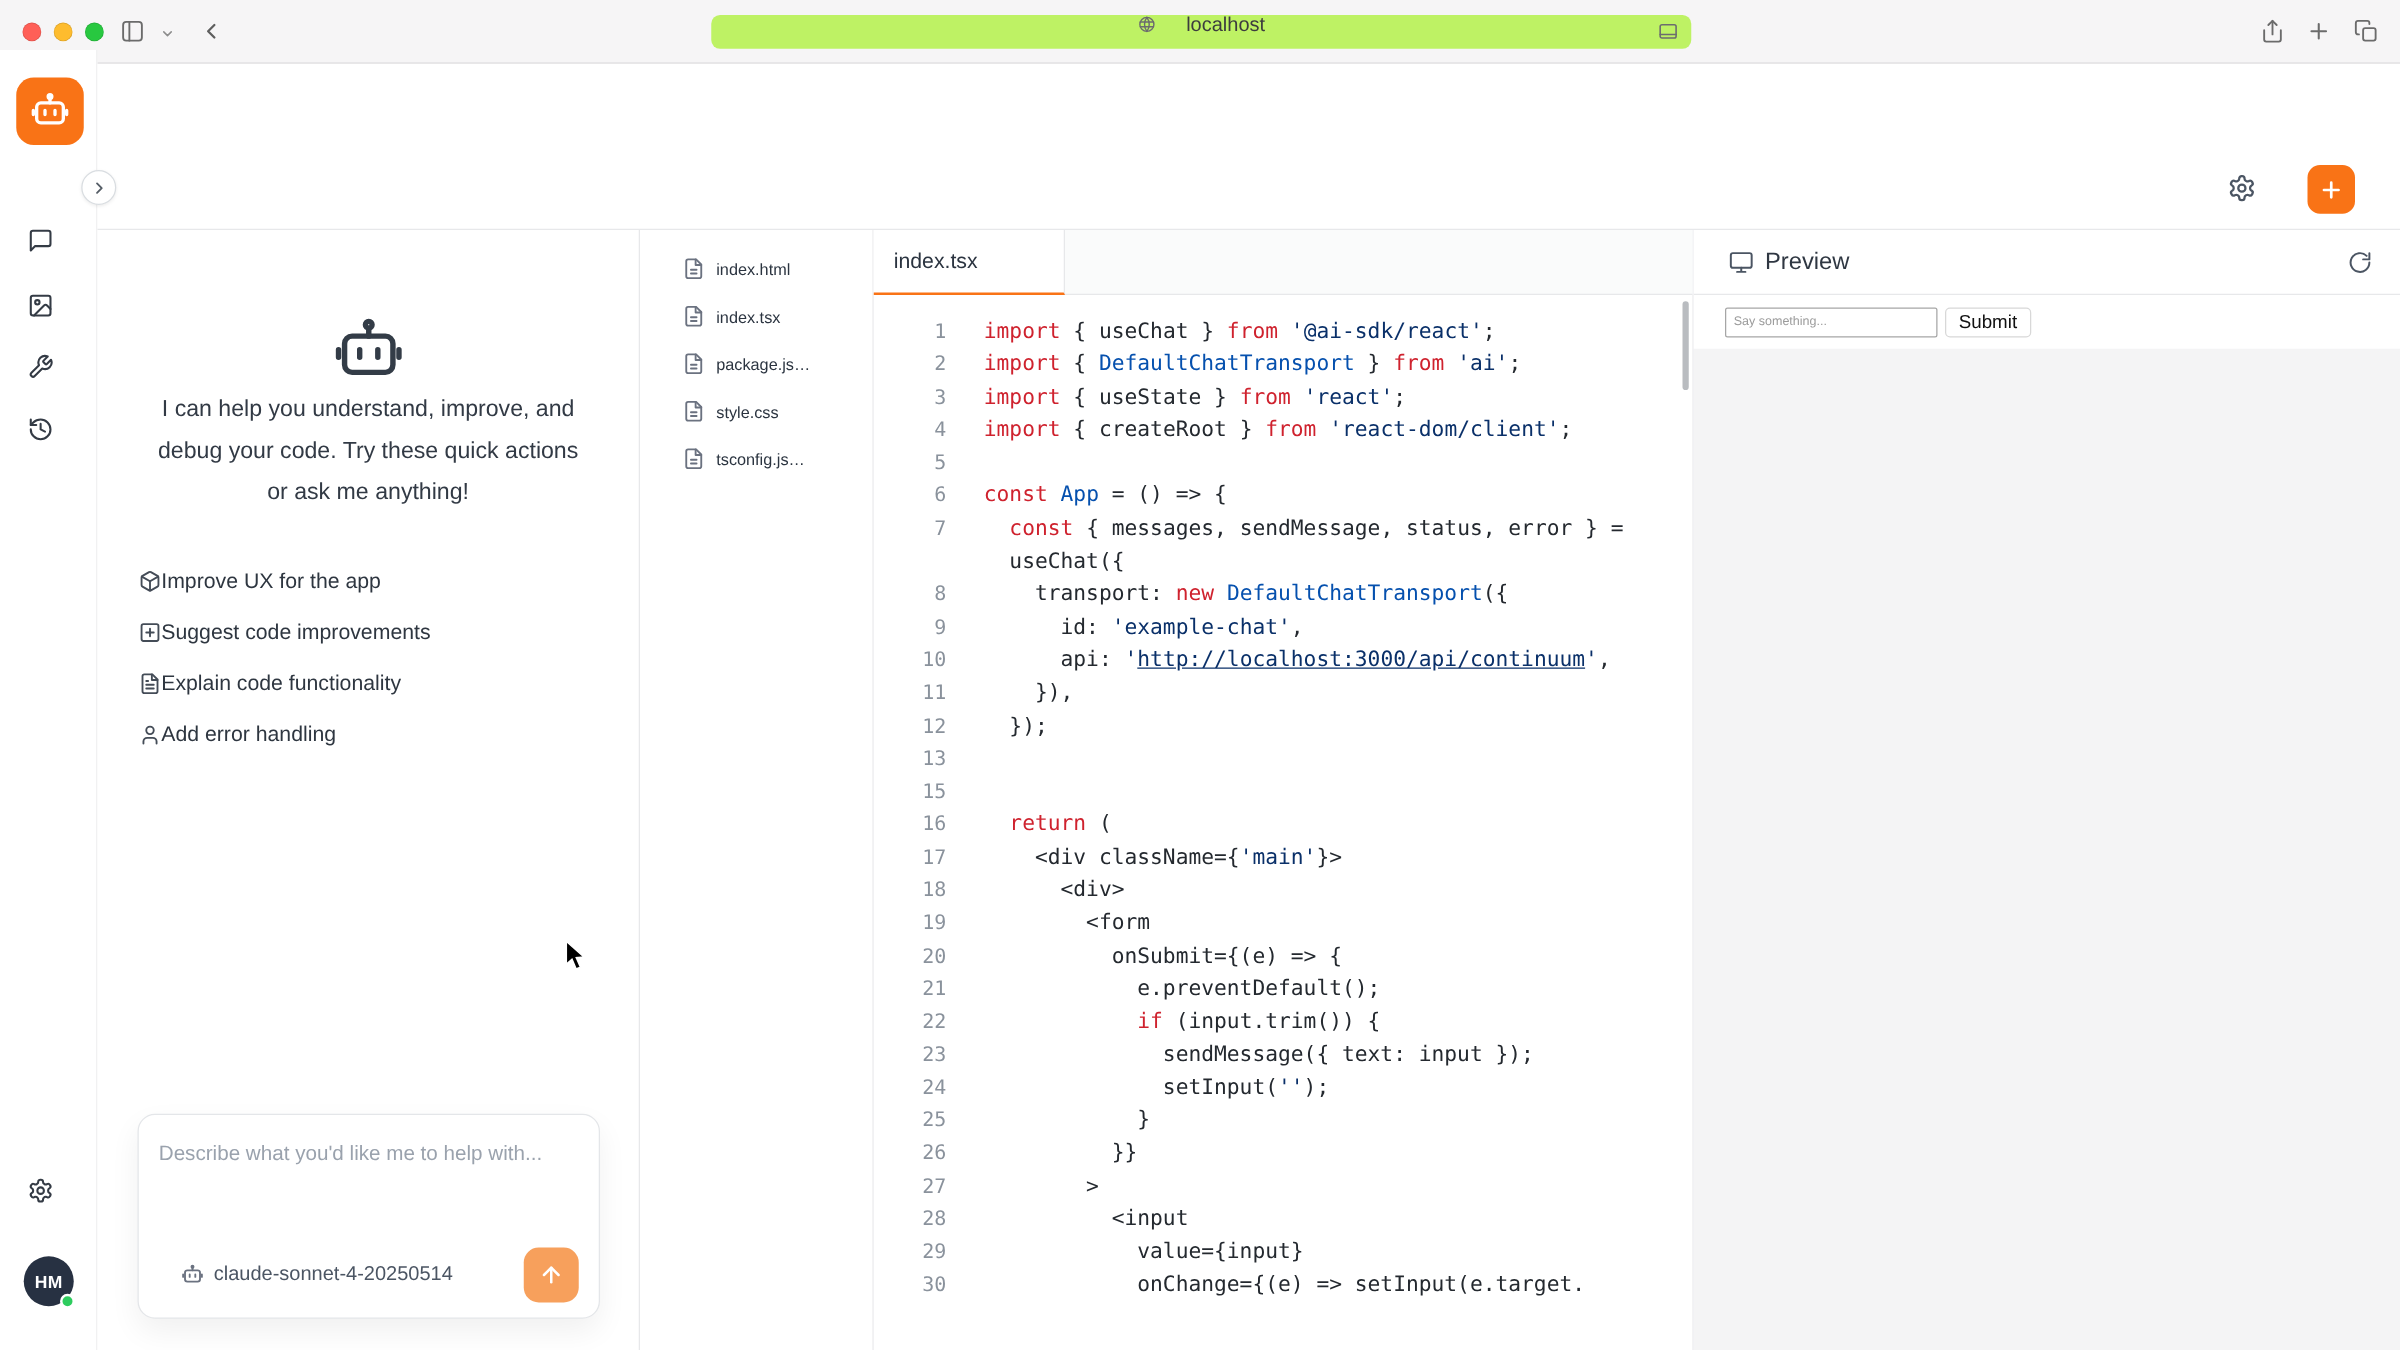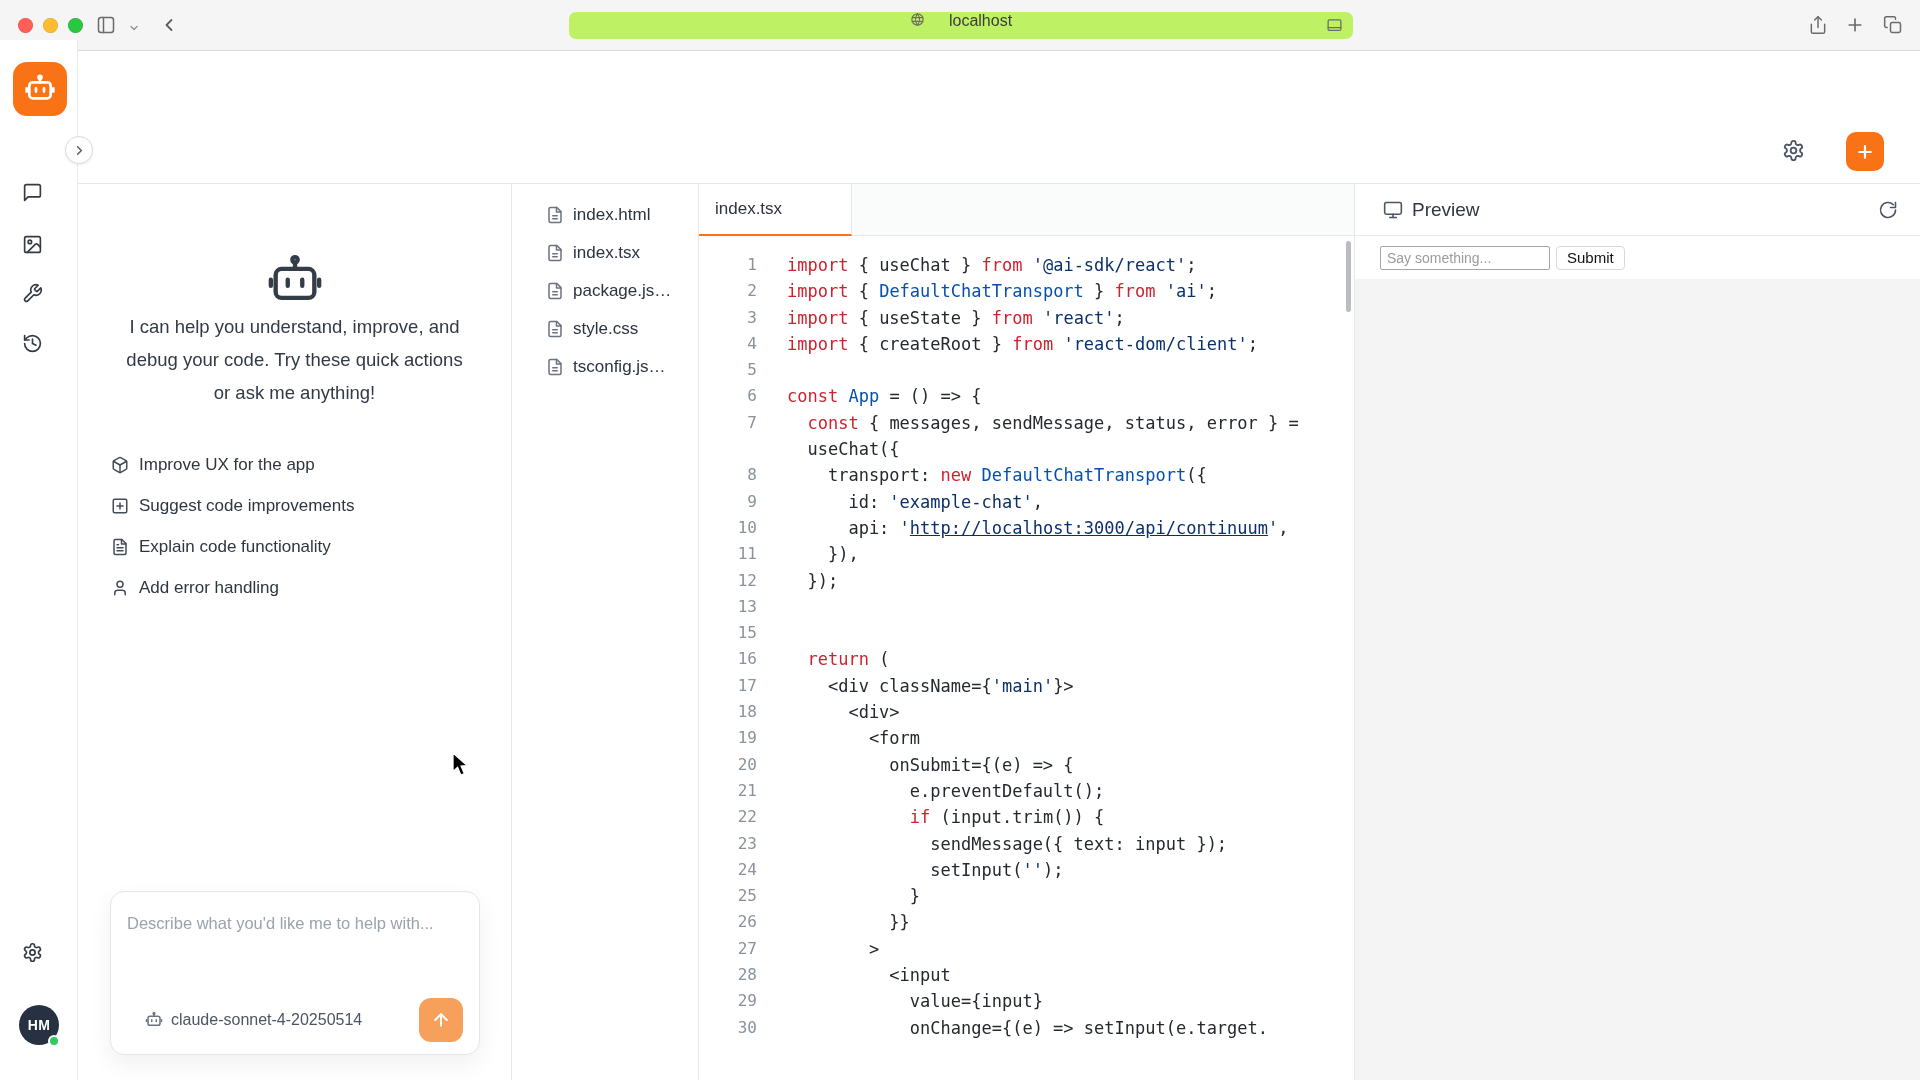--- a/index.html
+++ b/index.html
@@ -38,39 +38,39 @@
   .hdr-gear svg{width:100%;height:100%}
   .new-btn{position:absolute;right:36px;top:81px;width:38px;height:39px;border:none;border-radius:10px;background:#f97316;color:#fff;display:flex;align-items:center;justify-content:center;cursor:pointer}
   .new-btn svg{width:20px;height:20px}
 
   
   .chat-panel{position:absolute;left:78px;top:184px;width:434px;bottom:0;background:#fff;border-right:1px solid #e7e8ea;display:flex;flex-direction:column;align-items:center}
   .bot-hero{margin-top:68px;width:58px;height:58px;color:#333c47}
   .bot-hero svg{width:100%;height:100%}
   .intro{text-align:center;font-size:18.5px;line-height:33px;color:#323a45}
   .qa{margin-top:44px;align-self:stretch;padding-left:33px;display:flex;flex-direction:column;gap:17px}
-  .qa-row{display:flex;align-items:center;gap:10px;height:24px;cursor:pointer}
+  .qa-row{display:flex;align-items:center;height:24px;cursor:pointer}
   .qa-icon{width:18px;height:18px;color:#444c57;flex:none}
   .qa-icon svg{width:100%;height:100%}
   .qa-label{font-size:17px;color:#2e3640}
 
   .composer{position:absolute;left:32px;top:707px;width:370px;height:164px;background:#fff;border:1px solid #e4e6e9;border-radius:14px;box-shadow:0 10px 24px rgba(0,0,0,.06)}
   .composer-ph{padding:22px 16px 0 16px;font-size:16.5px;color:#9aa2ad}
   .composer-row{position:absolute;left:0;right:0;bottom:12px;display:flex;align-items:center;padding:0 16px 0 34px;gap:8px}
   .mini-bot{width:18px;height:18px;color:#6b7280;flex:none}
   .mini-bot svg{width:100%;height:100%}
   .model{font-size:16px;color:#4b5563;flex:1}
   .send{width:44px;height:44px;border:none;border-radius:12px;background:#f7a05c;color:#fff;display:flex;align-items:center;justify-content:center;cursor:pointer}
   .send svg{width:20px;height:20px}
 
   .file-panel{position:absolute;left:512px;top:184px;width:187px;bottom:0;background:#fff;border-right:1px solid #e7e8ea;padding-top:12px}
   .file-row{display:flex;align-items:center;gap:9px;height:38px;padding-left:34px;cursor:pointer}
   .file-icon{width:18px;height:18px;color:#6b7280;flex:none}
   .file-icon svg{width:100%;height:100%}
-  .file-label{font-size:17px;color:#2b3440;white-space:nowrap}
+  .file-label{font-size:13px;color:#2b3440;white-space:nowrap}
 
   .editor{position:absolute;left:699px;top:184px;width:656px;bottom:0;background:#fff;border-right:1px solid #e7e8ea}
   .tabbar{height:52px;background:#fafbfb;border-bottom:1px solid #e7e8ea}
   .tab{width:153px;height:52px;background:#fff;border-right:1px solid #e7e8ea;border-bottom:2px solid #f97316;display:flex;align-items:center;padding-left:16px;font-size:17px;color:#2b3440;cursor:pointer}
   .code{padding-top:16px;font-family:"DejaVu Sans Mono",monospace;font-size:17px}
   .crow{display:flex;height:26.3px;line-height:26.3px;white-space:pre}
   .ln{width:58px;flex:none;text-align:right;color:#8a929c;font-size:16px;user-select:none}
   .lc{padding-left:30px;color:#24292f}
   .tok-k{color:#cf222e}
   .tok-s{color:#0a3069}
@@ -80,21 +80,21 @@
   .scroll-thumb{position:absolute;right:3px;top:57px;width:5px;height:71px;border-radius:3px;background:#b9bcc0}
 
   .preview{position:absolute;left:1355px;top:184px;right:0;bottom:0;background:#fff;display:flex;flex-direction:column}
   .pv-header{height:52px;border-bottom:1px solid #e7e8ea;display:flex;align-items:center;padding:0 22px 0 28px;gap:9px;background:#fff}
   .pv-icon{width:20px;height:20px;color:#4b5563;flex:none}
   .pv-icon svg{width:100%;height:100%}
   .pv-title{font-size:19px;color:#2f3742;font-weight:500;flex:1}
   .pv-refresh{width:20px;height:20px;color:#4b5563;cursor:pointer}
   .pv-refresh svg{width:100%;height:100%}
   .pv-app{height:43px;background:#fff;display:flex;align-items:center;padding-left:25px;gap:6px}
-  .pv-input{width:170px;height:24px;border:1px solid #a6a6a6;border-radius:2px;font-size:14px;padding:0 6px;color:#333;background:#fff;font-family:"Liberation Sans",sans-serif}
+  .pv-input{width:170px;height:24px;border:1px solid #a6a6a6;border-radius:2px;font-size:10px;padding:0 6px;color:#333;background:#fff;font-family:"Liberation Sans",sans-serif}
   .pv-input::placeholder{color:#9b9b9b}
   .pv-submit{height:24px;padding:0 10px;font-size:15px;color:#111;background:#fff;border:1px solid #d8d8d8;border-radius:4px;font-family:"Liberation Sans",sans-serif;cursor:pointer}
   .pv-gray{flex:1;background:#f4f4f5}
 
   .cursor{position:absolute;left:452px;top:752px;pointer-events:none}
 </style>
 </head>
 <body>
 
 <div id="screen">

